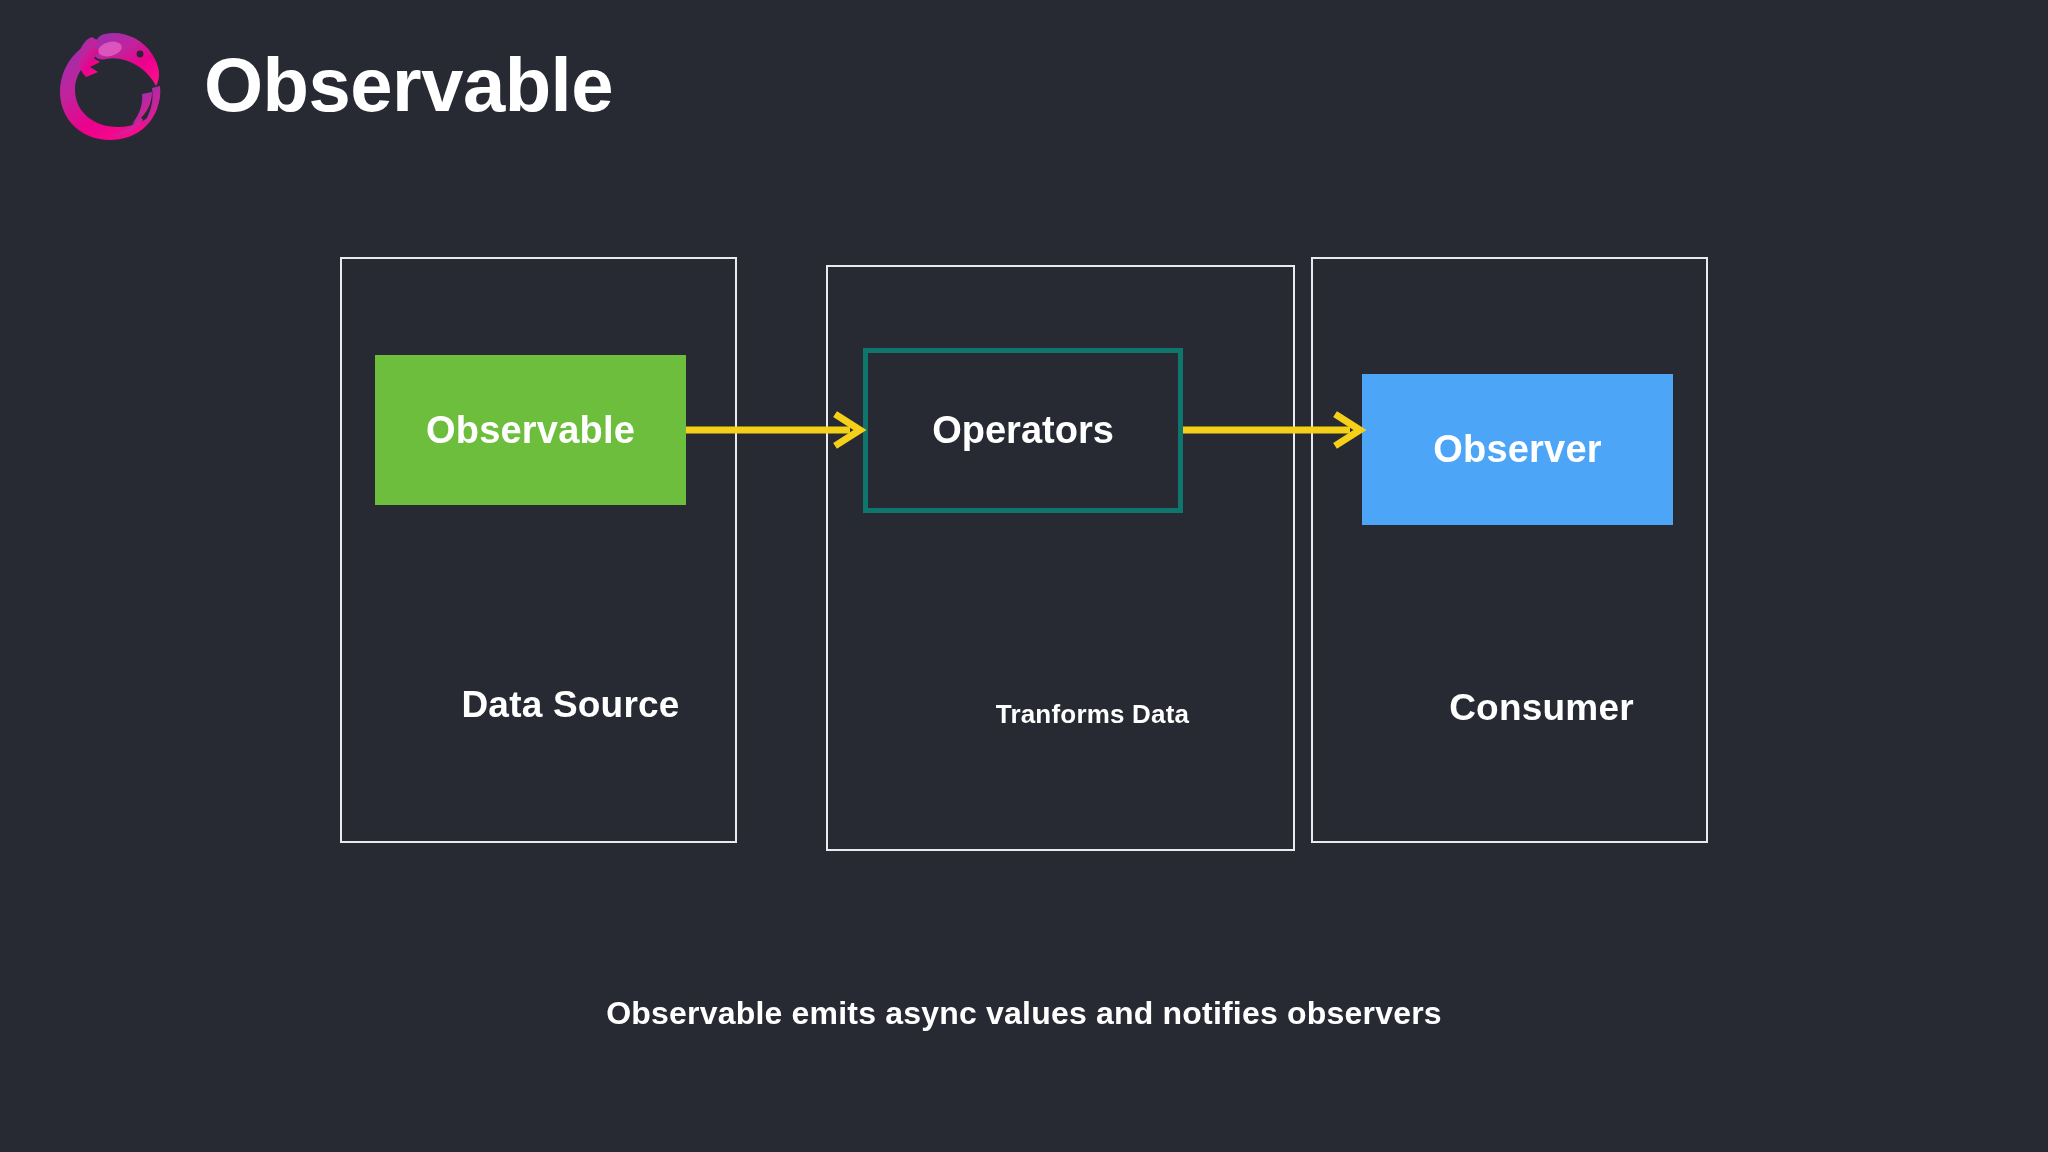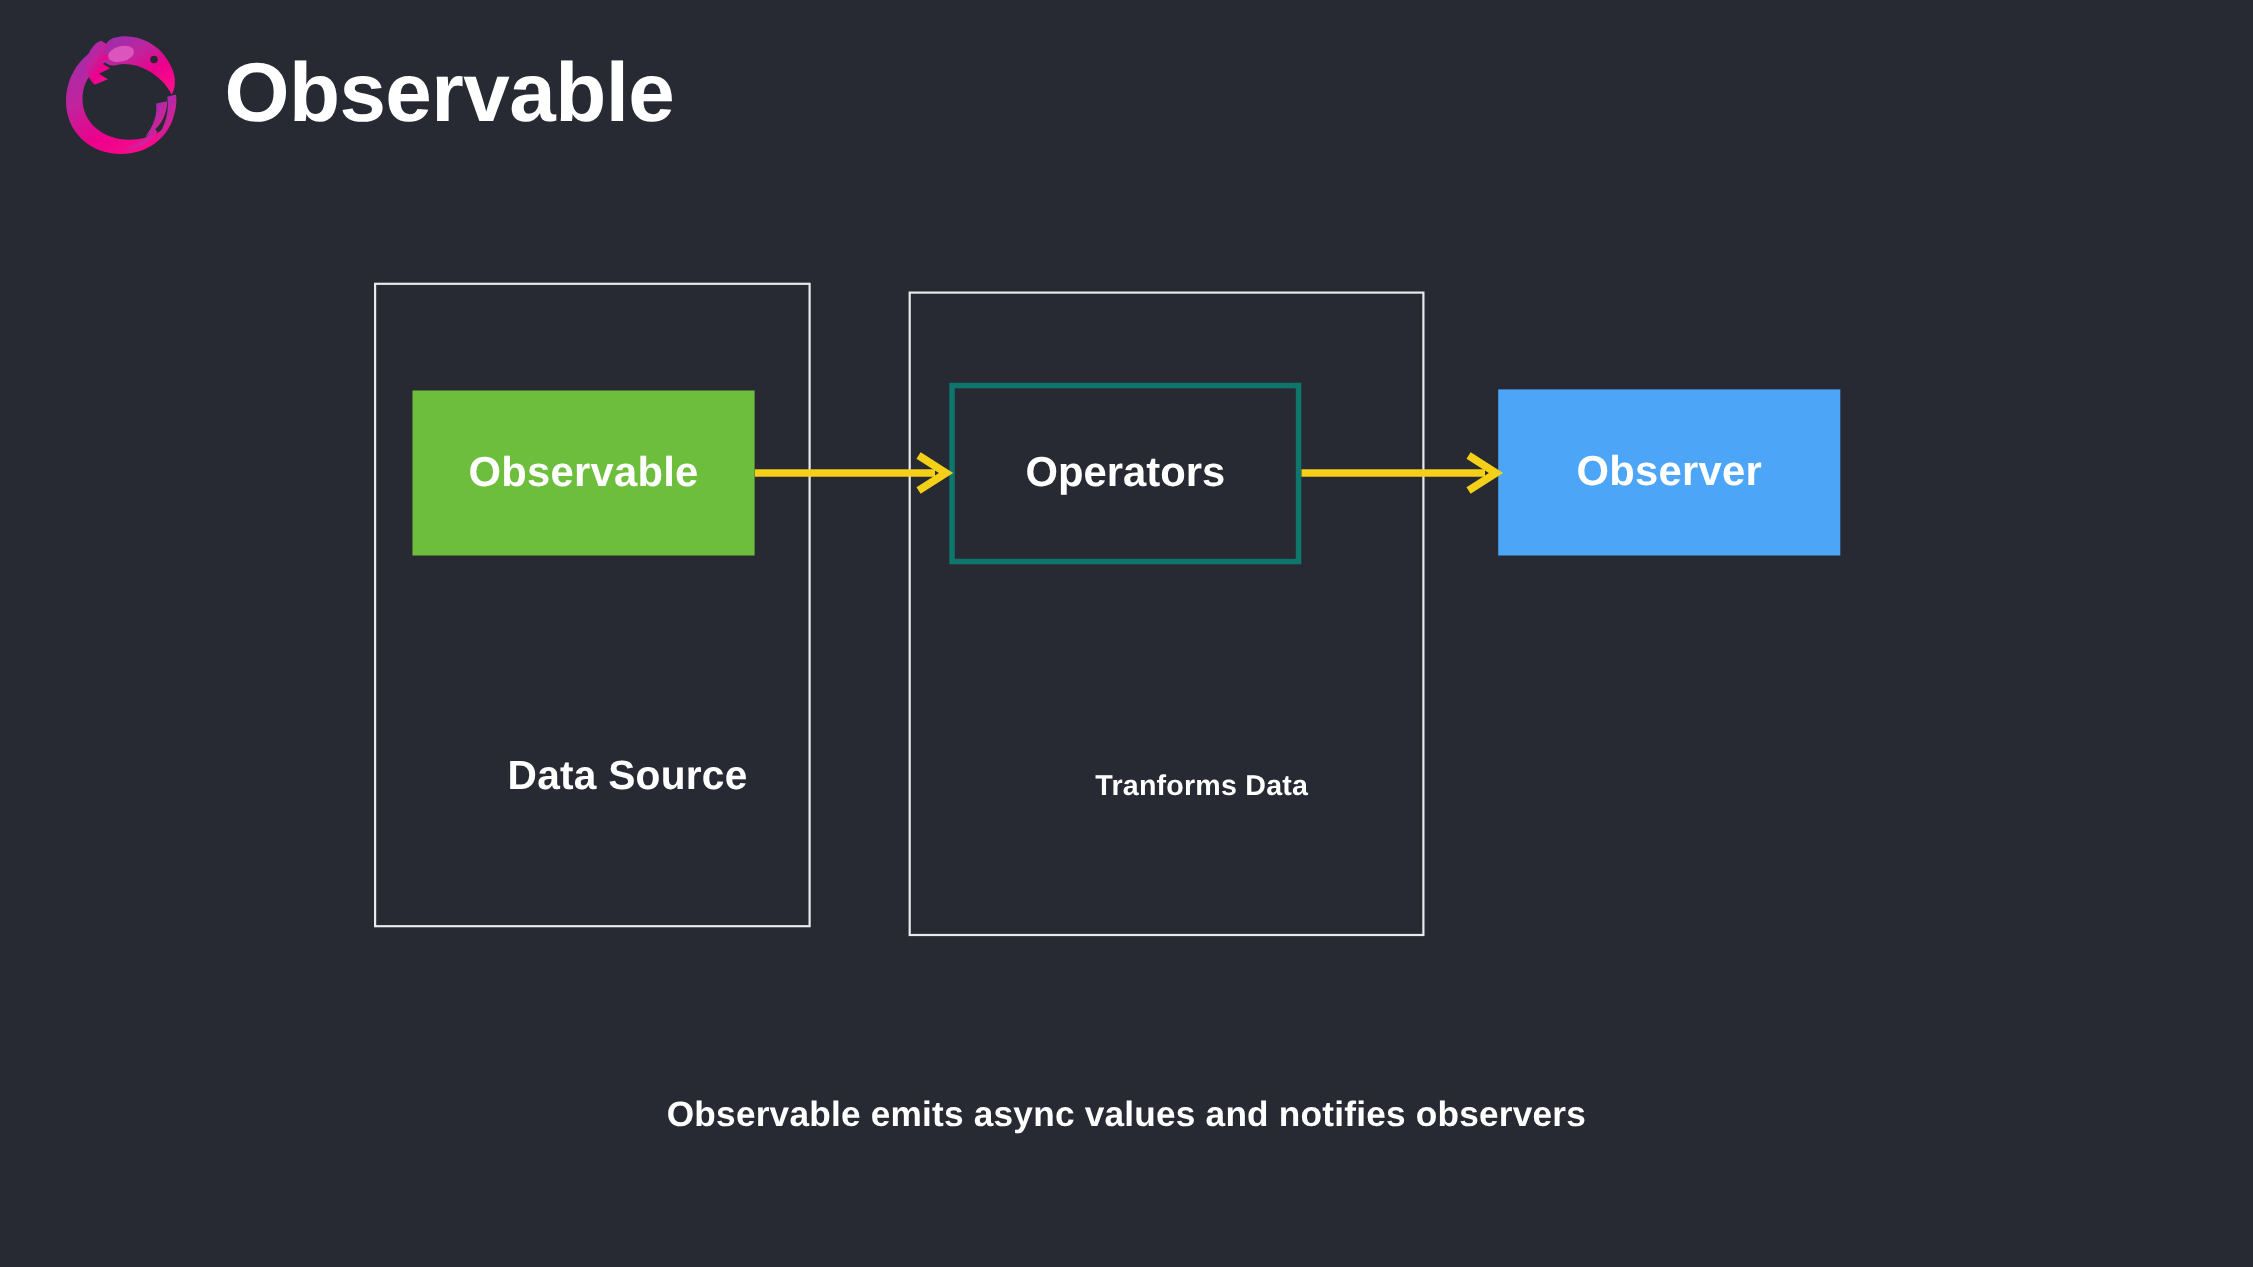--- a/index.html
+++ b/index.html
@@ -96,20 +96,21 @@
   .node-operators {
     background: #272a33;
     border: 5px solid #0f766e;
   }
   .node-operators .node-label {
     font-weight: bold;
     letter-spacing: 0px;
   }
   .node-observer {
     background: #4da5f7;
+    margin-top: 20px;
   }
 
   
   .arrow {
     position: absolute;
     height: 40px;
     overflow: visible;
   }
 
   
@@ -188,20 +189,23 @@
     <span class="node-label">Observable</span>
   </div>
 
   <div class="panel" style="left:826px; top:265px; width:469px; height:586px;">
     <div class="panel-caption cap-small" style="top:432px;">Tranforms Data</div>
   </div>
   <div class="node node-operators" style="left:863px; top:348px; width:320px; height:165px;">
     <span class="node-label">Operators</span>
   </div>
 
+  <div class="panel" style="left:1311px; top:257px; width:397px; height:586px;">
+    <div class="panel-caption cap-big" style="top:428px;">Consumer</div>
+  </div>
   <div class="node node-observer" style="left:1362px; top:354px; width:311px; height:151px;">
     <span class="node-label">Observer</span>
   </div>
 
   <div class="arrow" style="left:686px; top:410px; width:182px;">
     <svg width="182" height="40" viewBox="0 0 182 40" aria-hidden="true">
       <line x1="0" y1="20" x2="164" y2="20" stroke="#f5d018" stroke-width="7"></line>
       <polyline points="152,6 174,20 152,34" fill="none" stroke="#f5d018" stroke-width="7" stroke-linecap="square" stroke-linejoin="miter"></polyline>
     </svg>
   </div>

